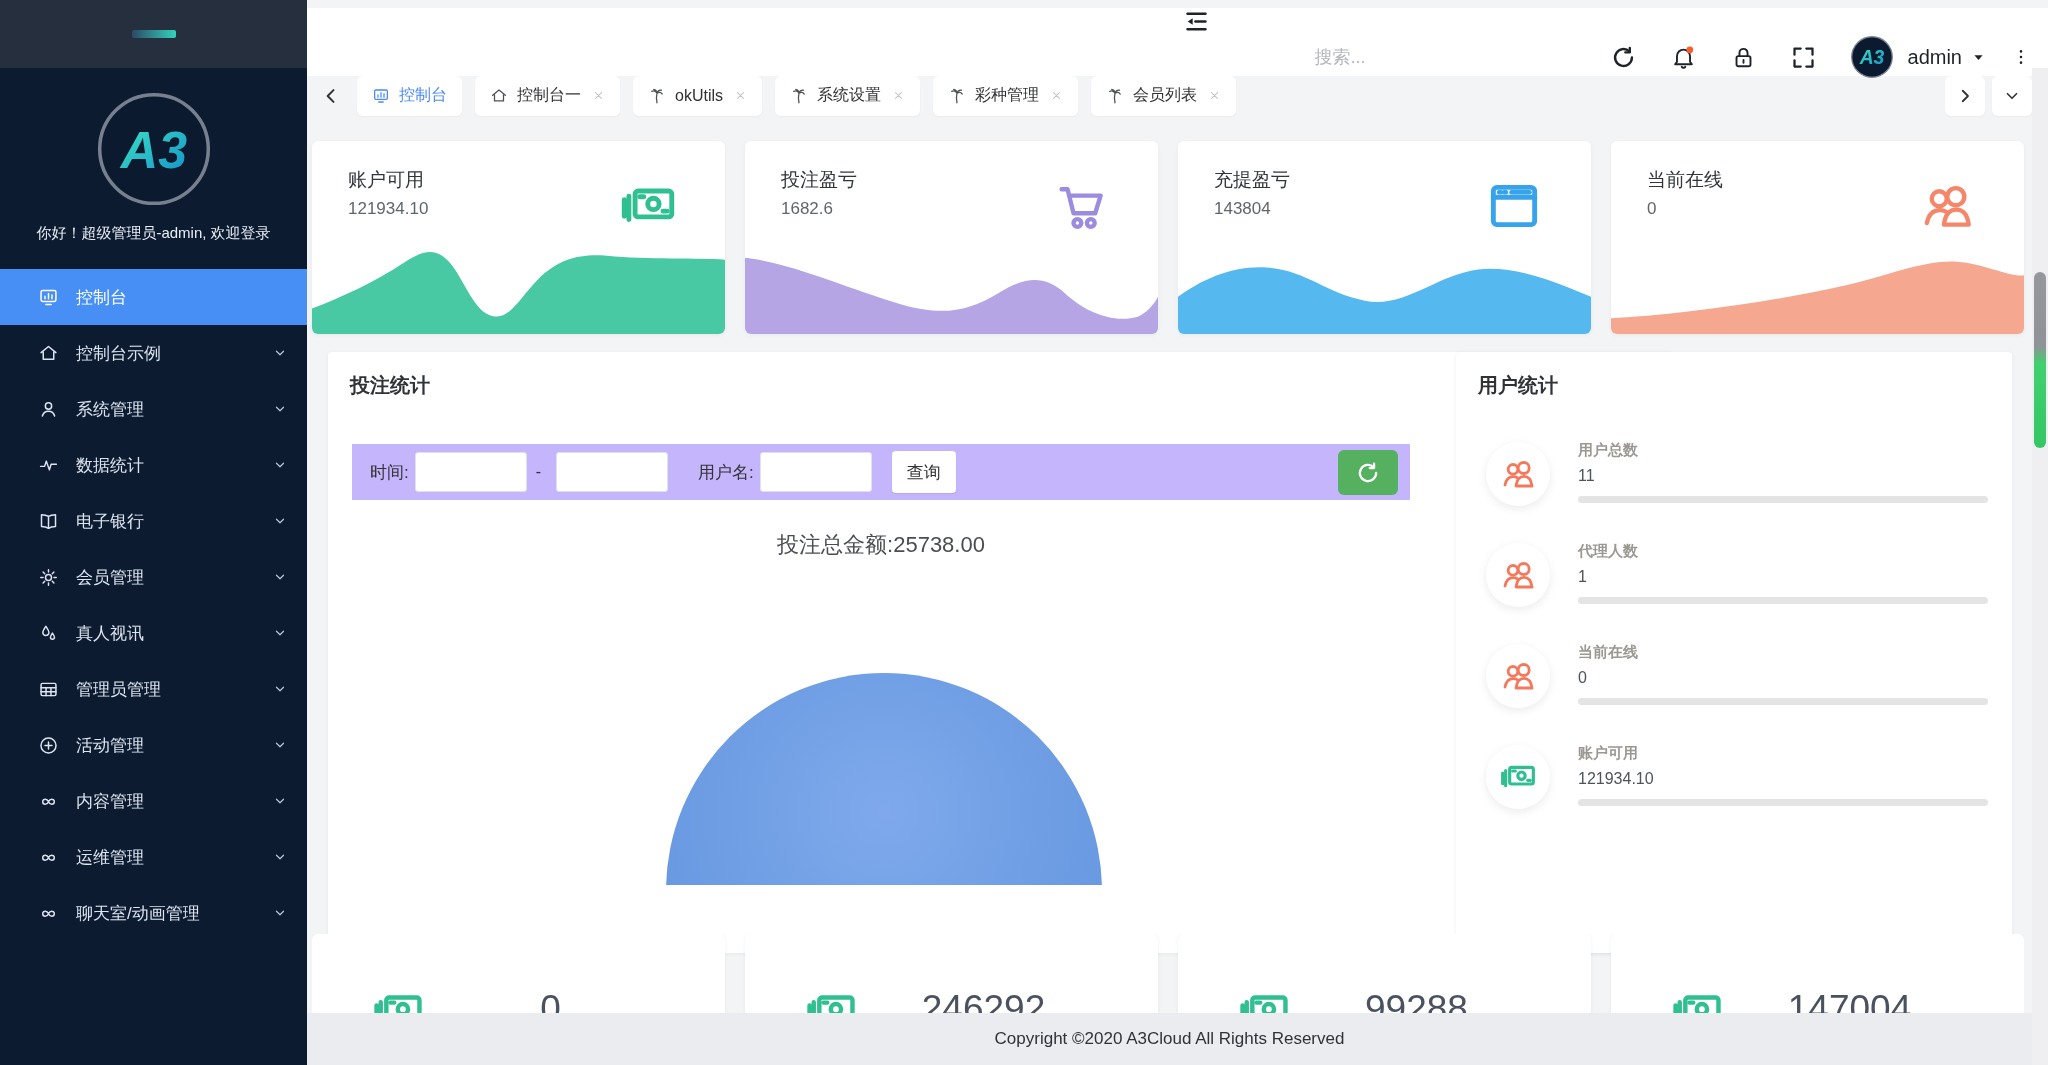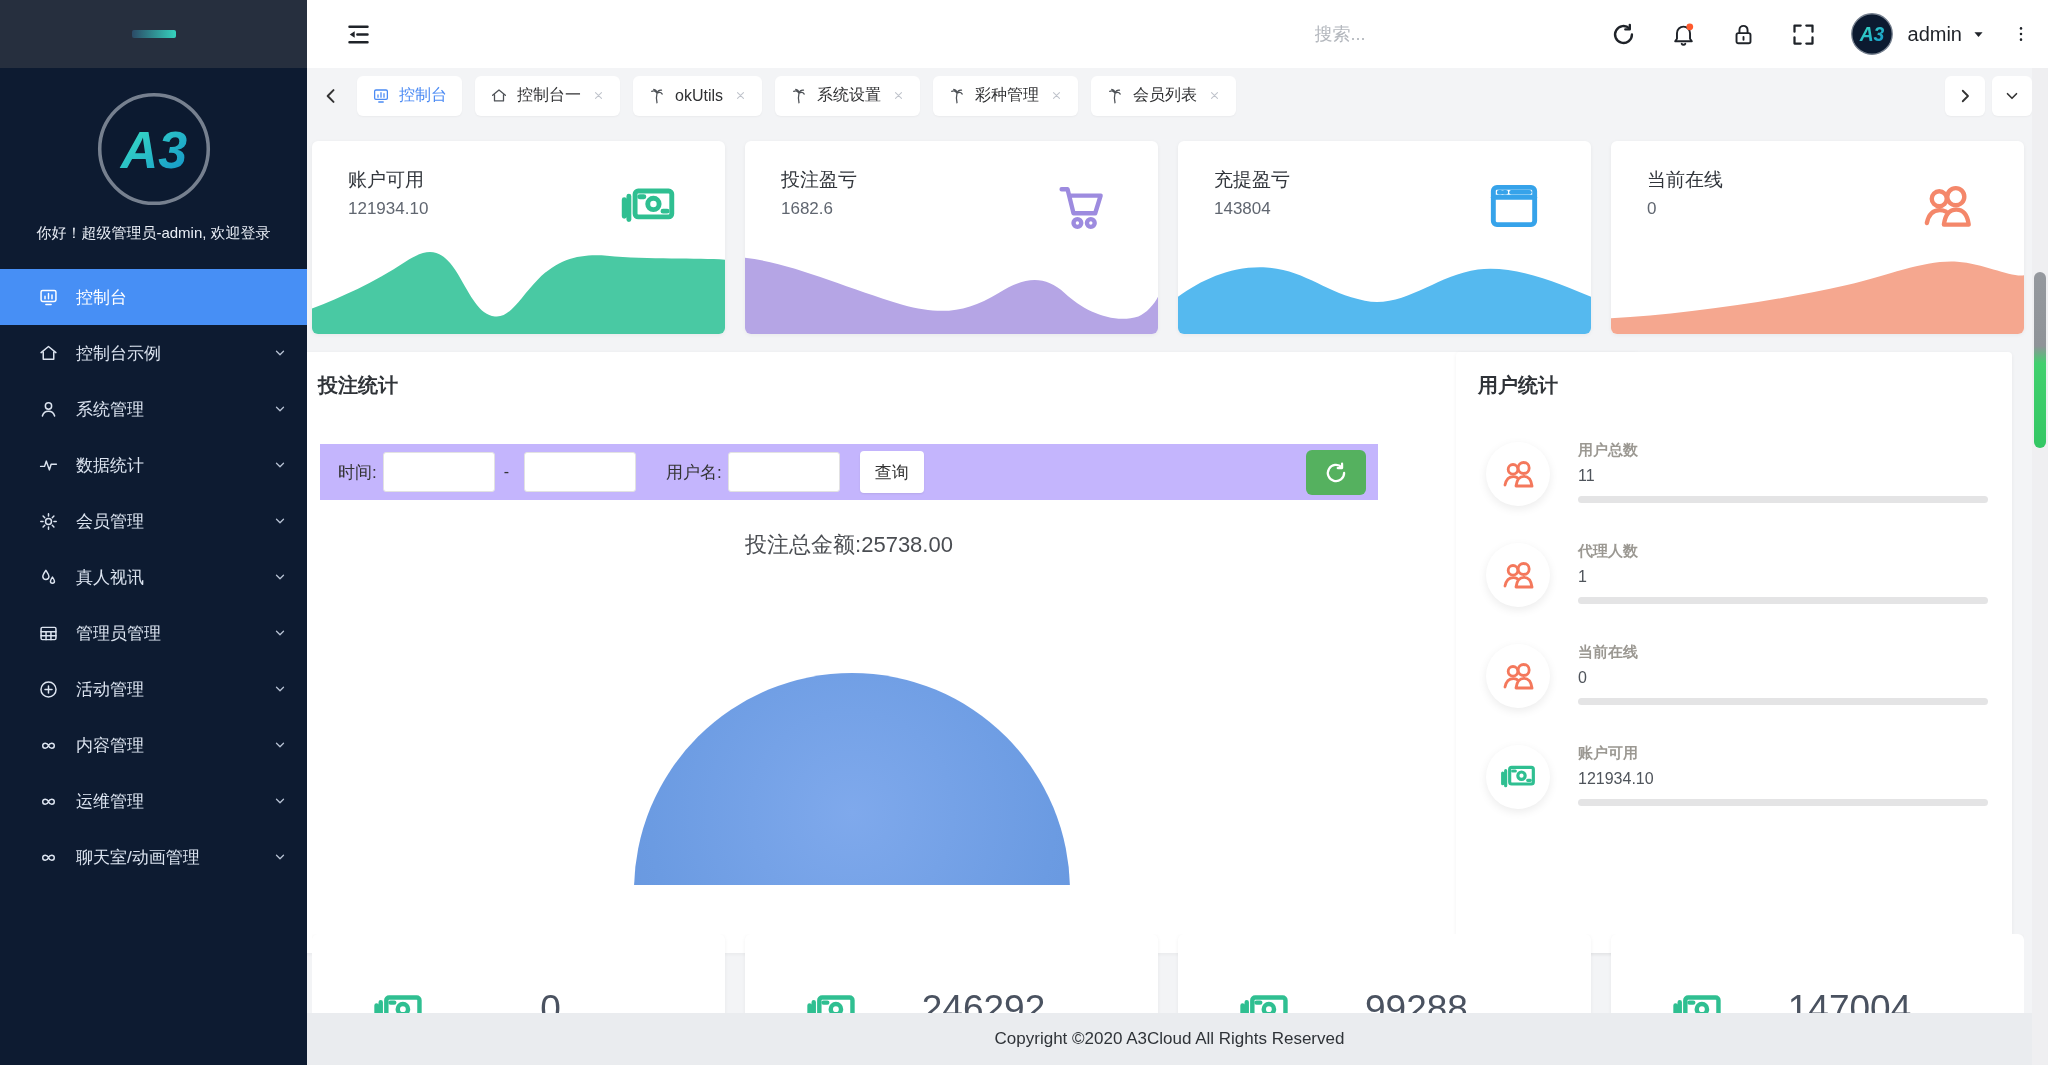--- a/index.html
+++ b/index.html
@@ -15,21 +15,21 @@
   .logo-wrap .logo { width:118px; height:118px; }
   .greeting { margin-top:16px; text-align:center; color:#e9eef6; font-size:15px; white-space:nowrap; }
   .menu { margin-top:26px; }
   .menu-item { height:56px; display:flex; align-items:center; padding:0 20px 0 38px; color:#dce4f0; font-size:17px; cursor:pointer; }
   .menu-item.active { background:#478ff5; color:#ffffff; }
   .mi-icon { width:21px; height:21px; margin-right:17px; flex:none; }
   .mi-label { flex:1; white-space:nowrap; }
   .mi-chevron { width:14px; height:14px; color:#b7c2d4; flex:none; }
 
   
-  .topbar { position:absolute; left:307px; top:0; width:1741px; height:68px; background:#ffffff; display:flex; align-items:center; z-index:4; }
+  .topbar { position:absolute; left:307px; top:8px; width:1741px; height:68px; background:#ffffff; display:flex; align-items:center; z-index:4;flex-direction:column; }
   .hamburger { width:27px; height:27px; margin-left:38px; color:#1f2329; cursor:pointer; }
   .topbar-right { margin-left:auto; display:flex; align-items:center; padding-right:18px; }
   .search-input { width:255px; border:none; outline:none; font-size:18px; color:#333; background:transparent; margin-right:40px; }
   .search-input::placeholder { color:#b3b7bd; }
   .tb-icon { width:27px; height:27px; color:#1f2329; margin-right:33px; cursor:pointer; position:relative; }
   .avatar { width:44px; height:44px; border-radius:50%; overflow:hidden; margin-right:14px; cursor:pointer; flex:none; }
   .admin-name { font-size:20px; color:#1f2329; cursor:pointer; }
   .caret { width:15px; height:15px; color:#1f2329; margin-left:9px; cursor:pointer; }
   .dots { width:18px; height:26px; color:#1f2329; margin-left:26px; cursor:pointer; }
 
@@ -49,21 +49,21 @@
   
   .cards-row1 { position:absolute; left:312px; top:141px; width:1712px; height:193px; display:flex; gap:20px; z-index:2; }
   .stat-card { flex:1; background:#fff; border-radius:6px; position:relative; overflow:hidden; box-shadow:0 1px 4px rgba(0,0,0,.05); }
   .sc-title { position:absolute; left:36px; top:26px; font-size:19px; color:#32363c; }
   .sc-value { position:absolute; left:36px; top:58px; font-size:17px; color:#606670; }
   .sc-icon { position:absolute; right:46px; top:34px; width:62px; height:62px; }
   .sc-wave { position:absolute; left:0; bottom:0; width:100%; height:88px; }
 
   
   .panel { background:#fff; border-radius:4px; box-shadow:0 1px 4px rgba(0,0,0,.05); position:absolute; overflow:hidden; }
-  .panel-bet { left:296px; top:352px; width:1344px; height:601px; }
+  .panel-bet { left:328px; top:352px; width:1344px; height:601px; }
   .panel-title { position:absolute; left:22px; top:20px; font-size:20px; font-weight:bold; color:#2f3338; }
   .pb-filter { position:absolute; left:24px; top:92px; width:1058px; height:56px; background:#c4b5fd; display:flex; align-items:center; padding-left:18px; }
   .f-label { font-size:17px; color:#333; }
   .f-input { width:112px; height:40px; border:1px solid #e2e2e2; border-radius:3px; background:#fff; margin-left:6px; outline:none; font-size:15px; padding:0 8px; color:#333; }
   .f-sep { margin:0 9px; color:#333; font-size:16px; }
   .f-user { margin-left:30px; }
   .query-btn { margin-left:20px; width:64px; height:42px; background:#fff; border:none; border-radius:4px; font-size:17px; color:#333; cursor:pointer; box-shadow:0 1px 2px rgba(0,0,0,.08); font-family:inherit; }
   .green-btn { position:absolute; right:12px; top:6px; width:60px; height:45px; background:#55b15f; border:none; border-radius:6px; cursor:pointer; display:flex; align-items:center; justify-content:center; }
   .green-btn span { width:26px; height:26px; color:#fff; display:block; }
   .pb-total { position:absolute; left:24px; top:178px; width:1058px; text-align:center; font-size:22px; color:#4a4d52; }
@@ -169,20 +169,33 @@
         <span class="mi-label">数据统计</span>
         <span class="mi-chevron">
           <svg viewBox="0 0 24 24" fill="none" stroke="currentColor" stroke-width="1.7" stroke-linecap="round" stroke-linejoin="round">
             <path d="M6 9l6 6 6-6" stroke-width="2.2"></path>
           </svg>
         </span>
       </div>
       <div class="menu-item">
         <span class="mi-icon">
           <svg viewBox="0 0 24 24" fill="none" stroke="currentColor" stroke-width="1.7" stroke-linecap="round" stroke-linejoin="round">
+            <path d="M12 6.2C10 4.8 7.6 4.2 4 4.2v13.6c3.6 0 6 .6 8 2 2-1.4 4.4-2 8-2V4.2c-3.6 0-6 .6-8 2v13.6"></path>
+          </svg>
+        </span>
+        <span class="mi-label">电子银行</span>
+        <span class="mi-chevron">
+          <svg viewBox="0 0 24 24" fill="none" stroke="currentColor" stroke-width="1.7" stroke-linecap="round" stroke-linejoin="round">
+            <path d="M6 9l6 6 6-6" stroke-width="2.2"></path>
+          </svg>
+        </span>
+      </div>
+      <div class="menu-item">
+        <span class="mi-icon">
+          <svg viewBox="0 0 24 24" fill="none" stroke="currentColor" stroke-width="1.7" stroke-linecap="round" stroke-linejoin="round">
             <circle cx="12" cy="12" r="3.4"></circle>
             <path d="M12 3.2v2.6M12 18.2v2.6M3.2 12h2.6M18.2 12h2.6M5.8 5.8l1.9 1.9M16.3 16.3l1.9 1.9M18.2 5.8l-1.9 1.9M7.7 16.3l-1.9 1.9"></path>
           </svg>
         </span>
         <span class="mi-label">会员管理</span>
         <span class="mi-chevron">
           <svg viewBox="0 0 24 24" fill="none" stroke="currentColor" stroke-width="1.7" stroke-linecap="round" stroke-linejoin="round">
             <path d="M6 9l6 6 6-6" stroke-width="2.2"></path>
           </svg>
         </span>

